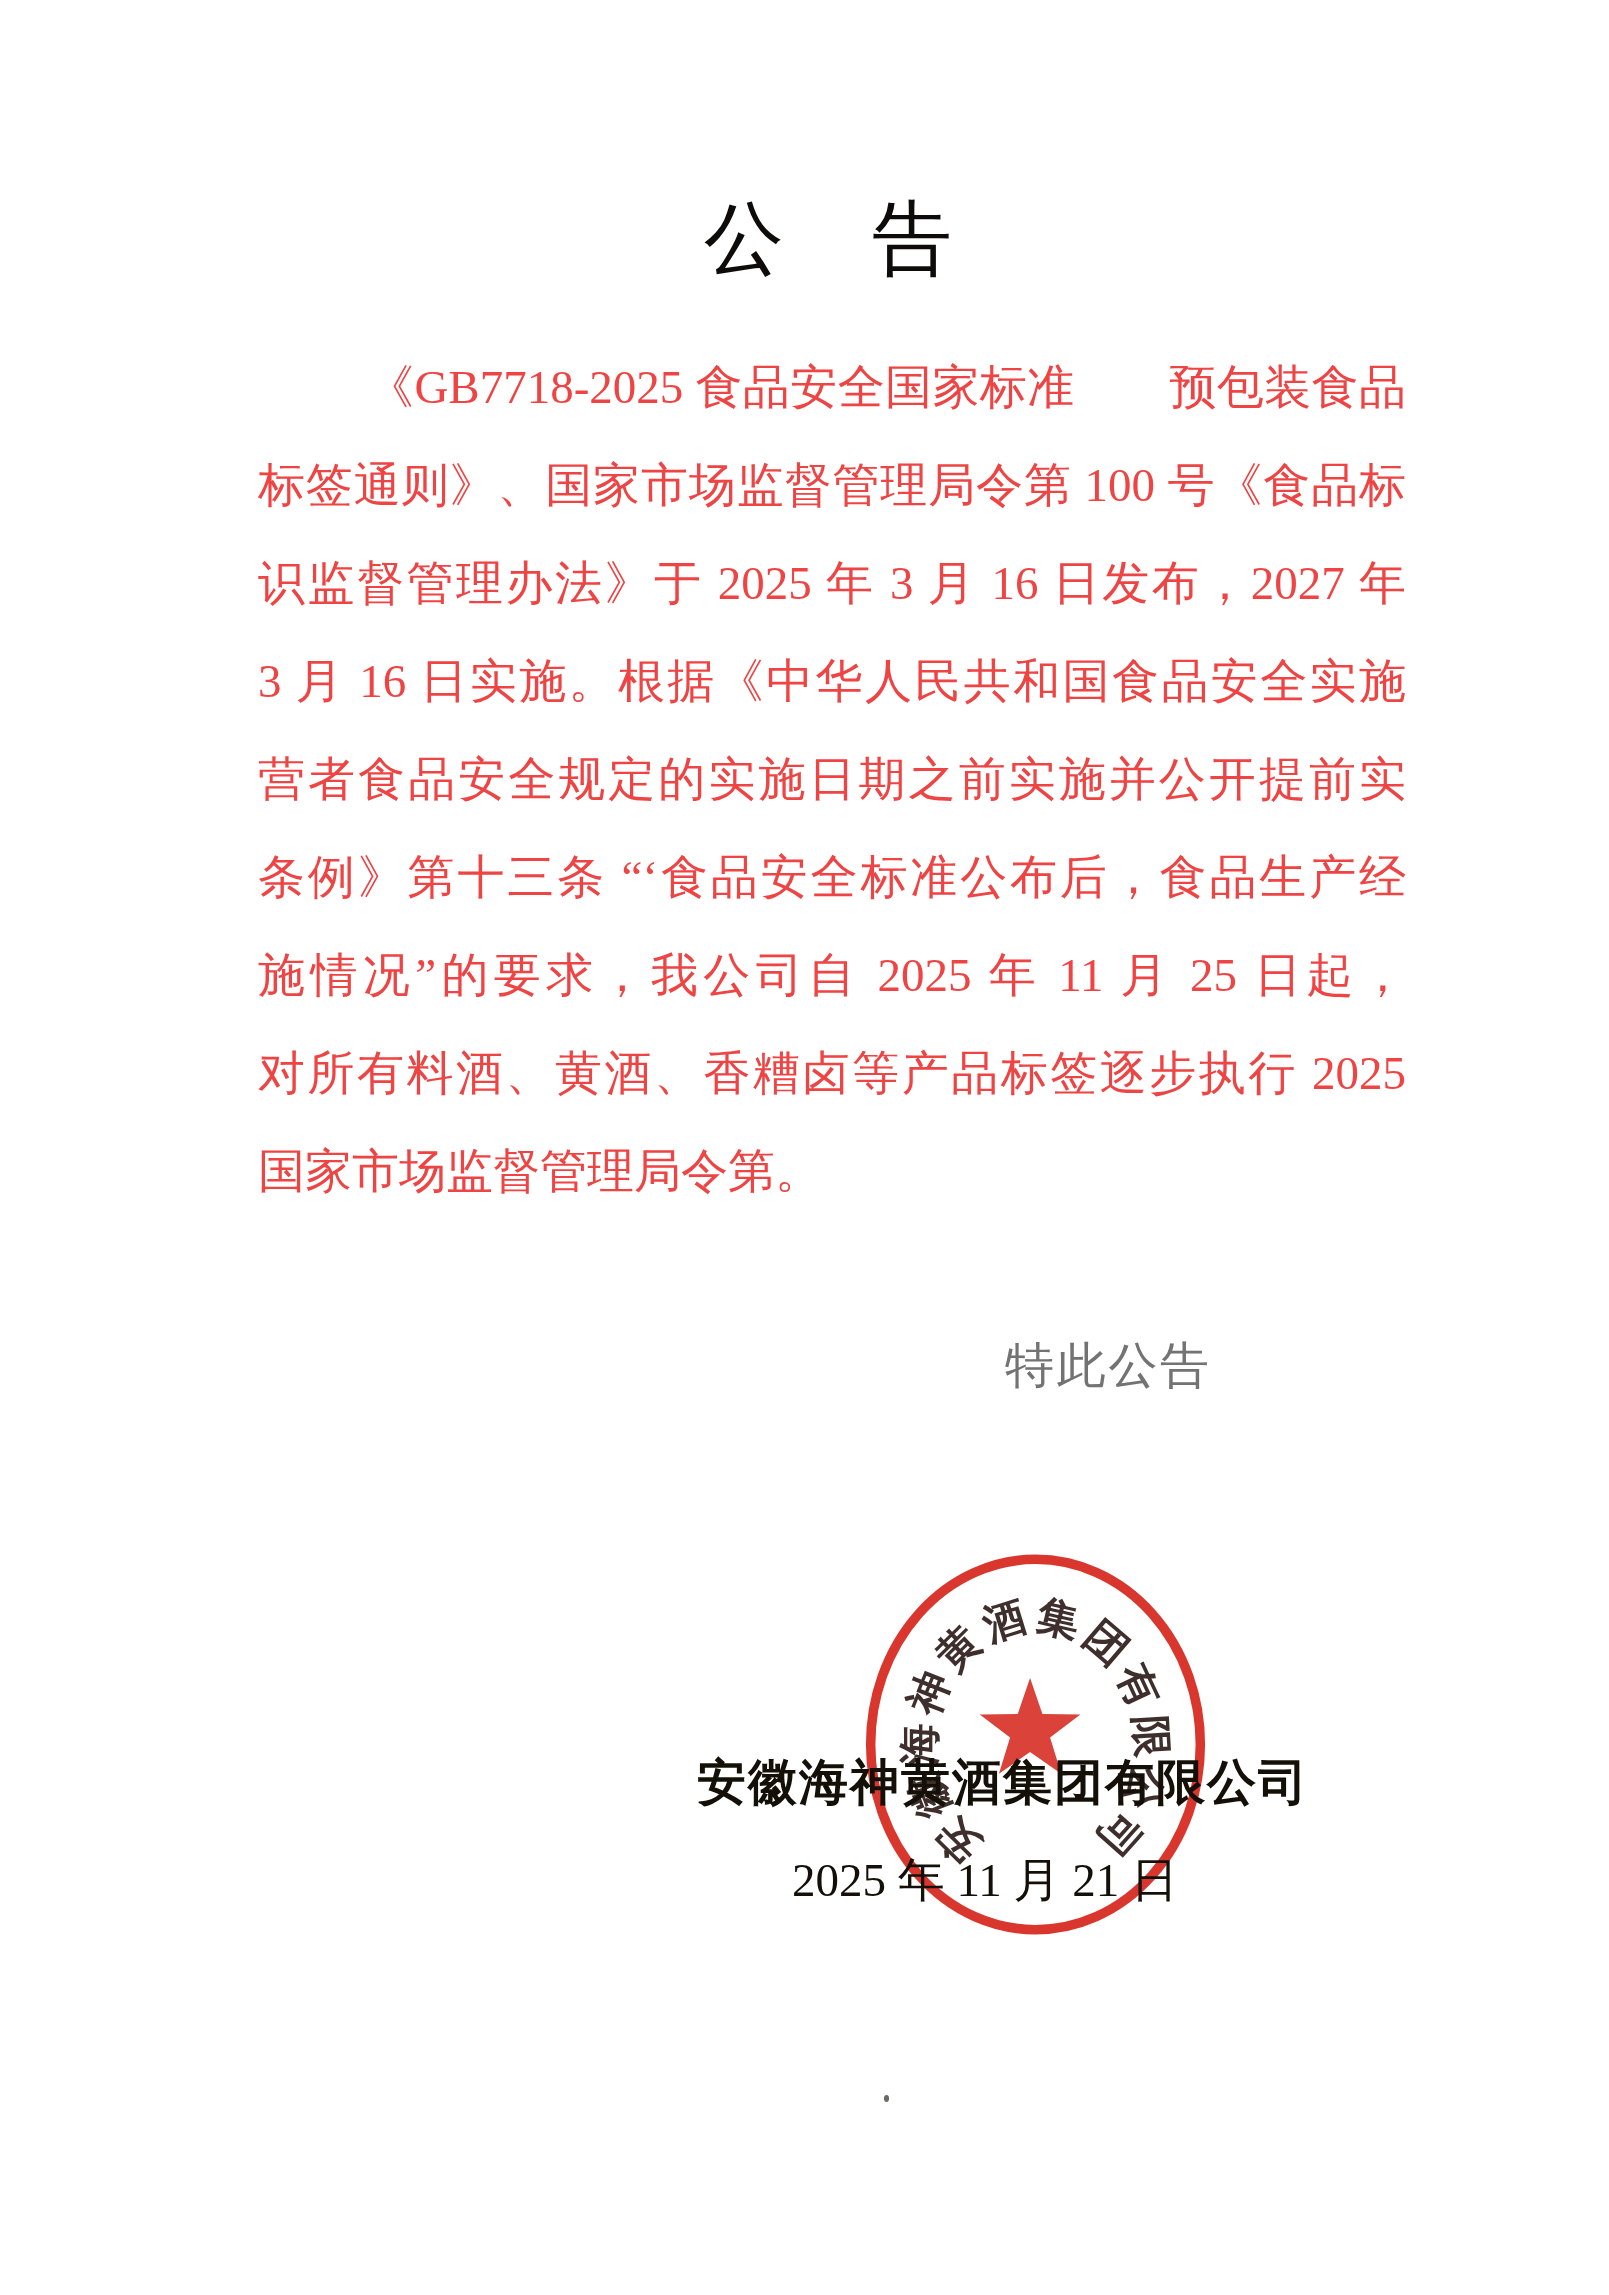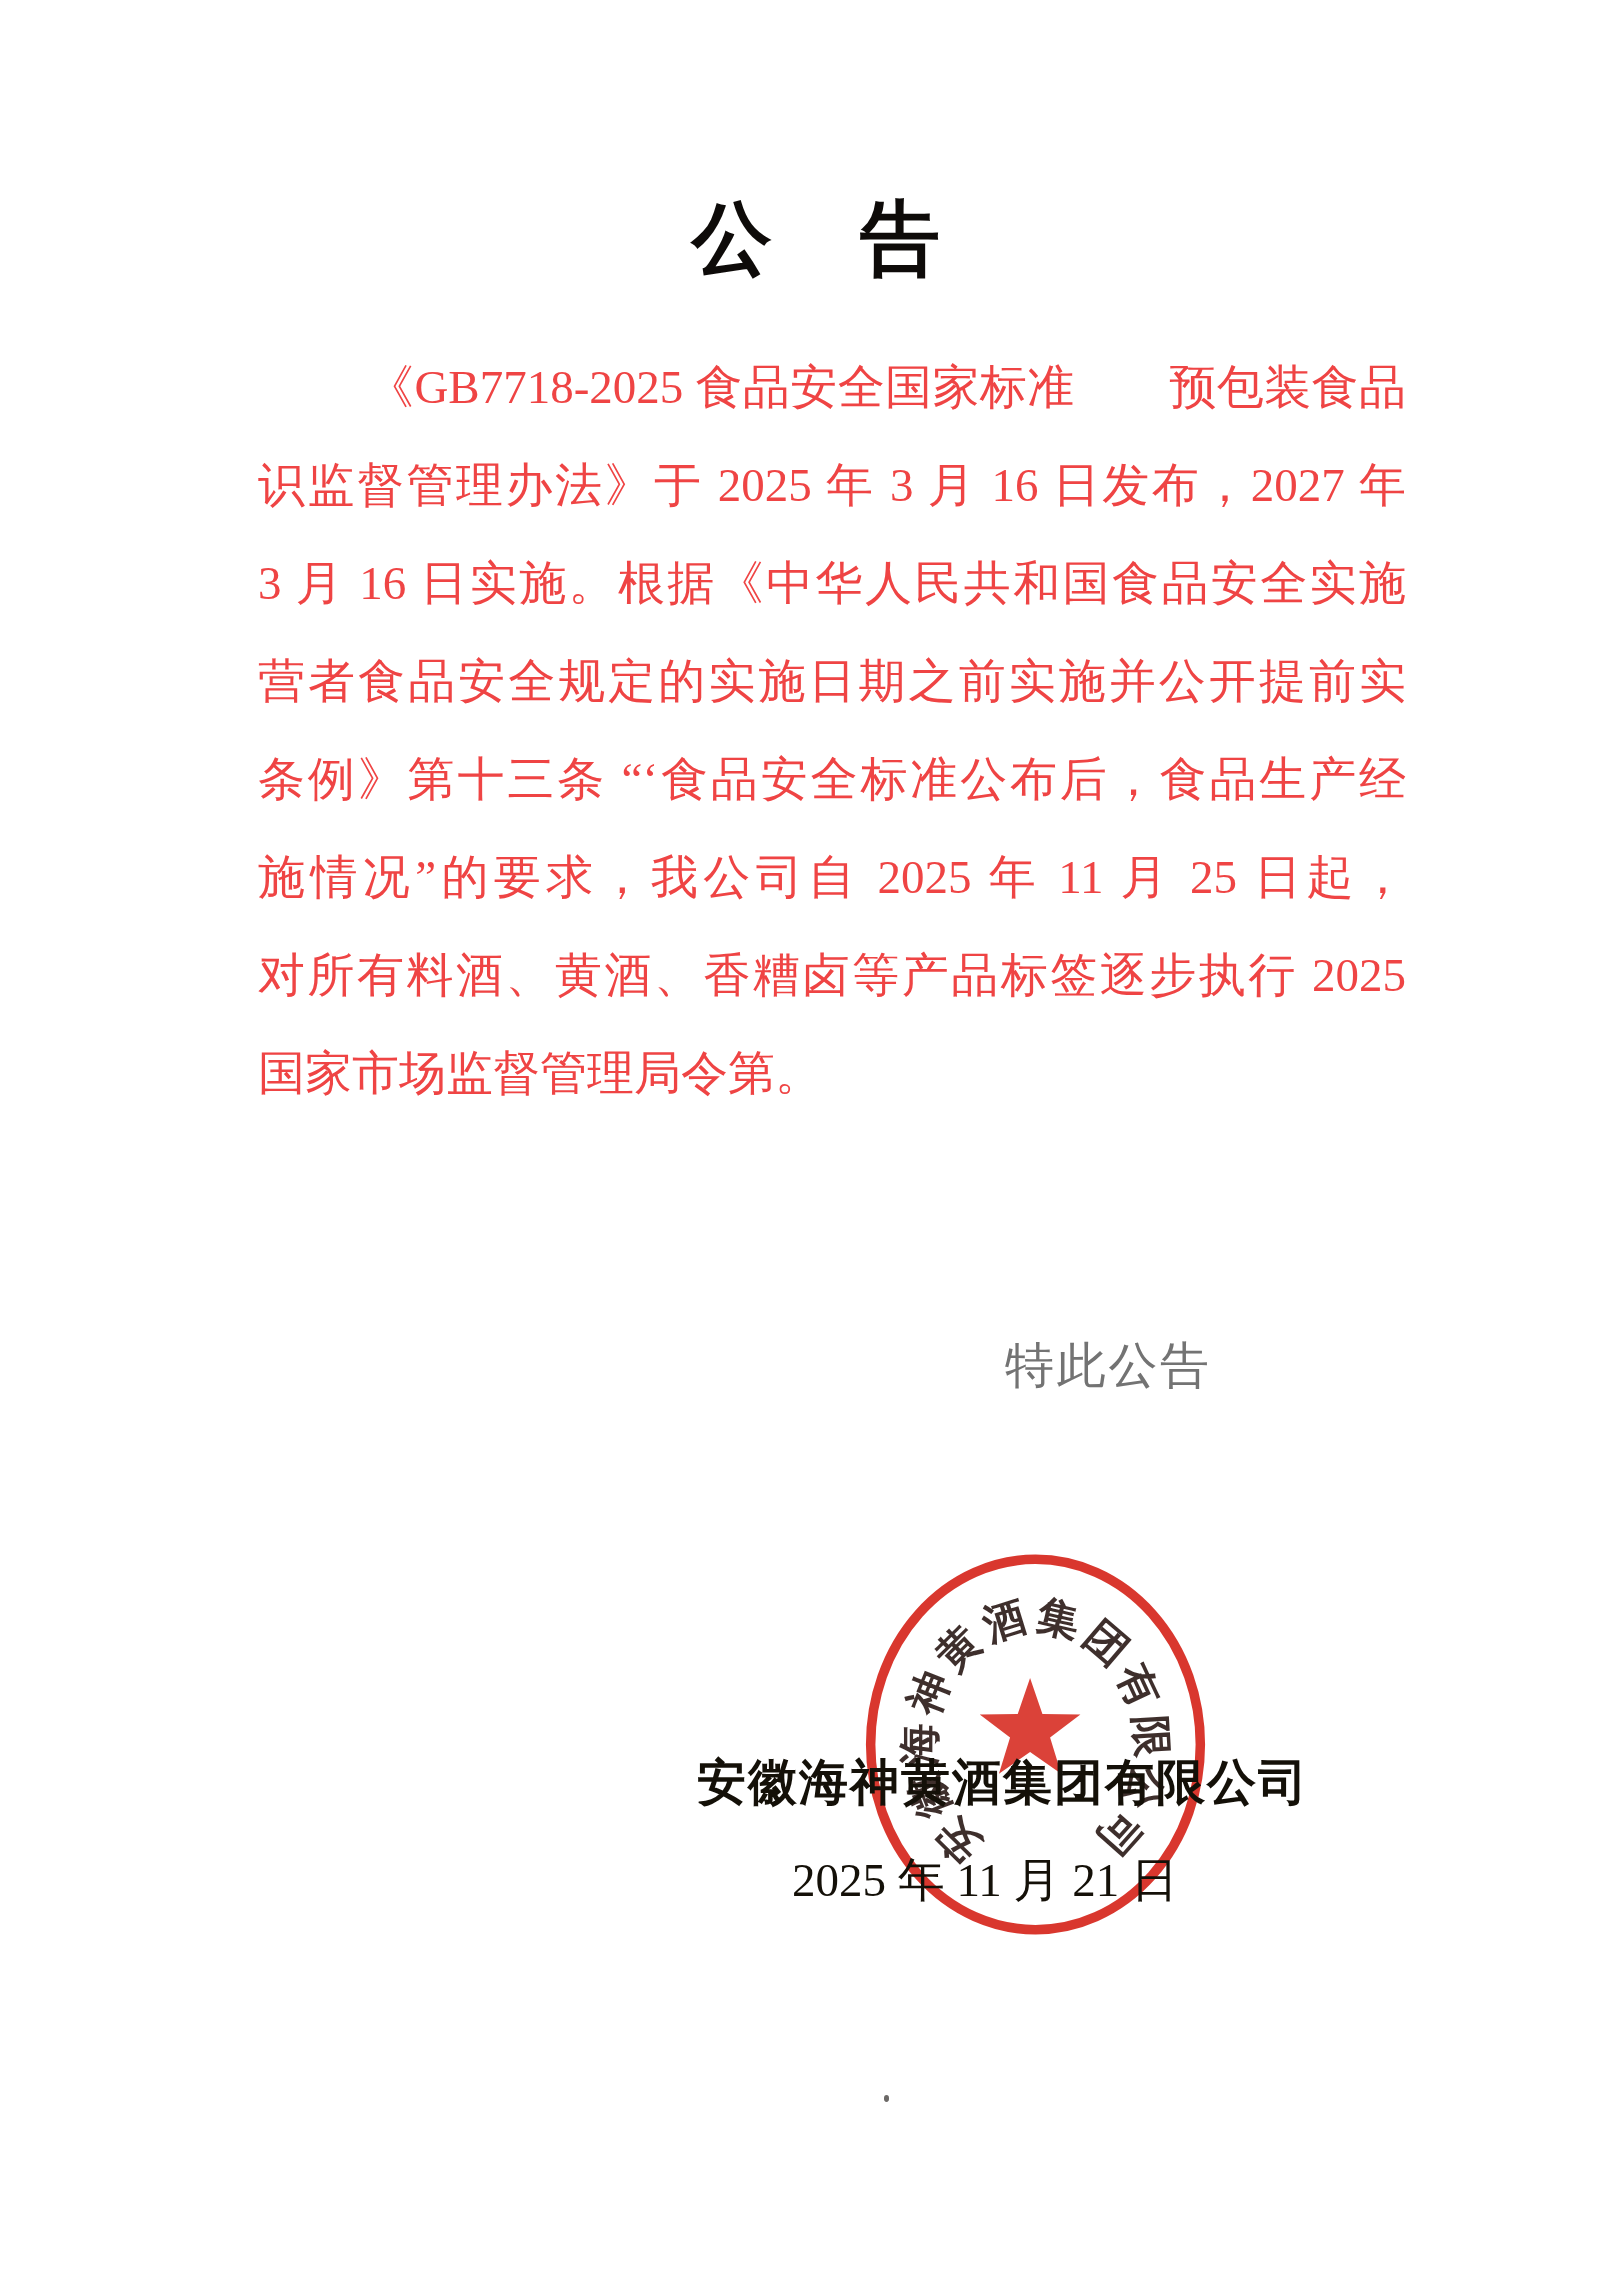--- a/index.html
+++ b/index.html
@@ -5,22 +5,22 @@
   html,body{margin:0;padding:0;background:#888;}
   #page{
     position:relative;
     width:1610px;height:2295px;
     background:#ffffff;
     font-family:"Liberation Serif","DejaVu Serif",serif;
     color:#17120f;
     overflow:hidden;
   }
   #doc-title{
-    position:absolute;left:244px;top:182px;width:1148px;height:115px;
-    font-size:80px;line-height:115px;font-weight:700;
+    position:absolute;left:256px;top:182px;width:1148px;height:115px;
+    font-size:80px;line-height:115px;font-weight:400;
     text-align:center;letter-spacing:4.1px;color:#0e0b09;
   }
   #body-lines{
     position:absolute;left:258px;top:338px;width:1148px;
   }
   .body-line{
     height:98px;line-height:98px;font-size:47px;
     text-align:justify;text-align-last:justify;text-justify:inter-character;
     white-space:normal;color:#ef4444;
   }
@@ -69,20 +69,21 @@
     <text id="seal-arc-label" fill="#241310" opacity="0.88">
       <textPath href="#seal-arc-path" startOffset="0" textLength="830" lengthAdjust="spacing">安徽海神黄酒集团有限公司</textPath>
     </text>
   </svg>
 
   <div id="doc-title">公　告</div>
 
   <div id="body-lines">
 
   <div class="body-line">《GB7718-2025 食品安全国家标准　　预包装食品</div>
+      <div class="body-line">标签通则》、国家市场监督管理局令第 100 号《食品标</div>
       <div class="body-line">识监督管理办法》于 2025 年 3 月 16 日发布，2027 年</div>
       <div class="body-line">3 月 16 日实施。根据《中华人民共和国食品安全实施</div>
       <div class="body-line">营者食品安全规定的实施日期之前实施并公开提前实</div>
       <div class="body-line">条例》第十三条 “‘食品安全标准公布后，食品生产经</div>
       <div class="body-line">施情况”的要求，我公司自 2025 年 11 月 25 日起，</div>
       <div class="body-line">对所有料酒、黄酒、香糟卤等产品标签逐步执行 2025</div>
       <div class="body-line">国家市场监督管理局令第。</div>
     </div>
 
   <div id="closing-line">特此公告</div>

